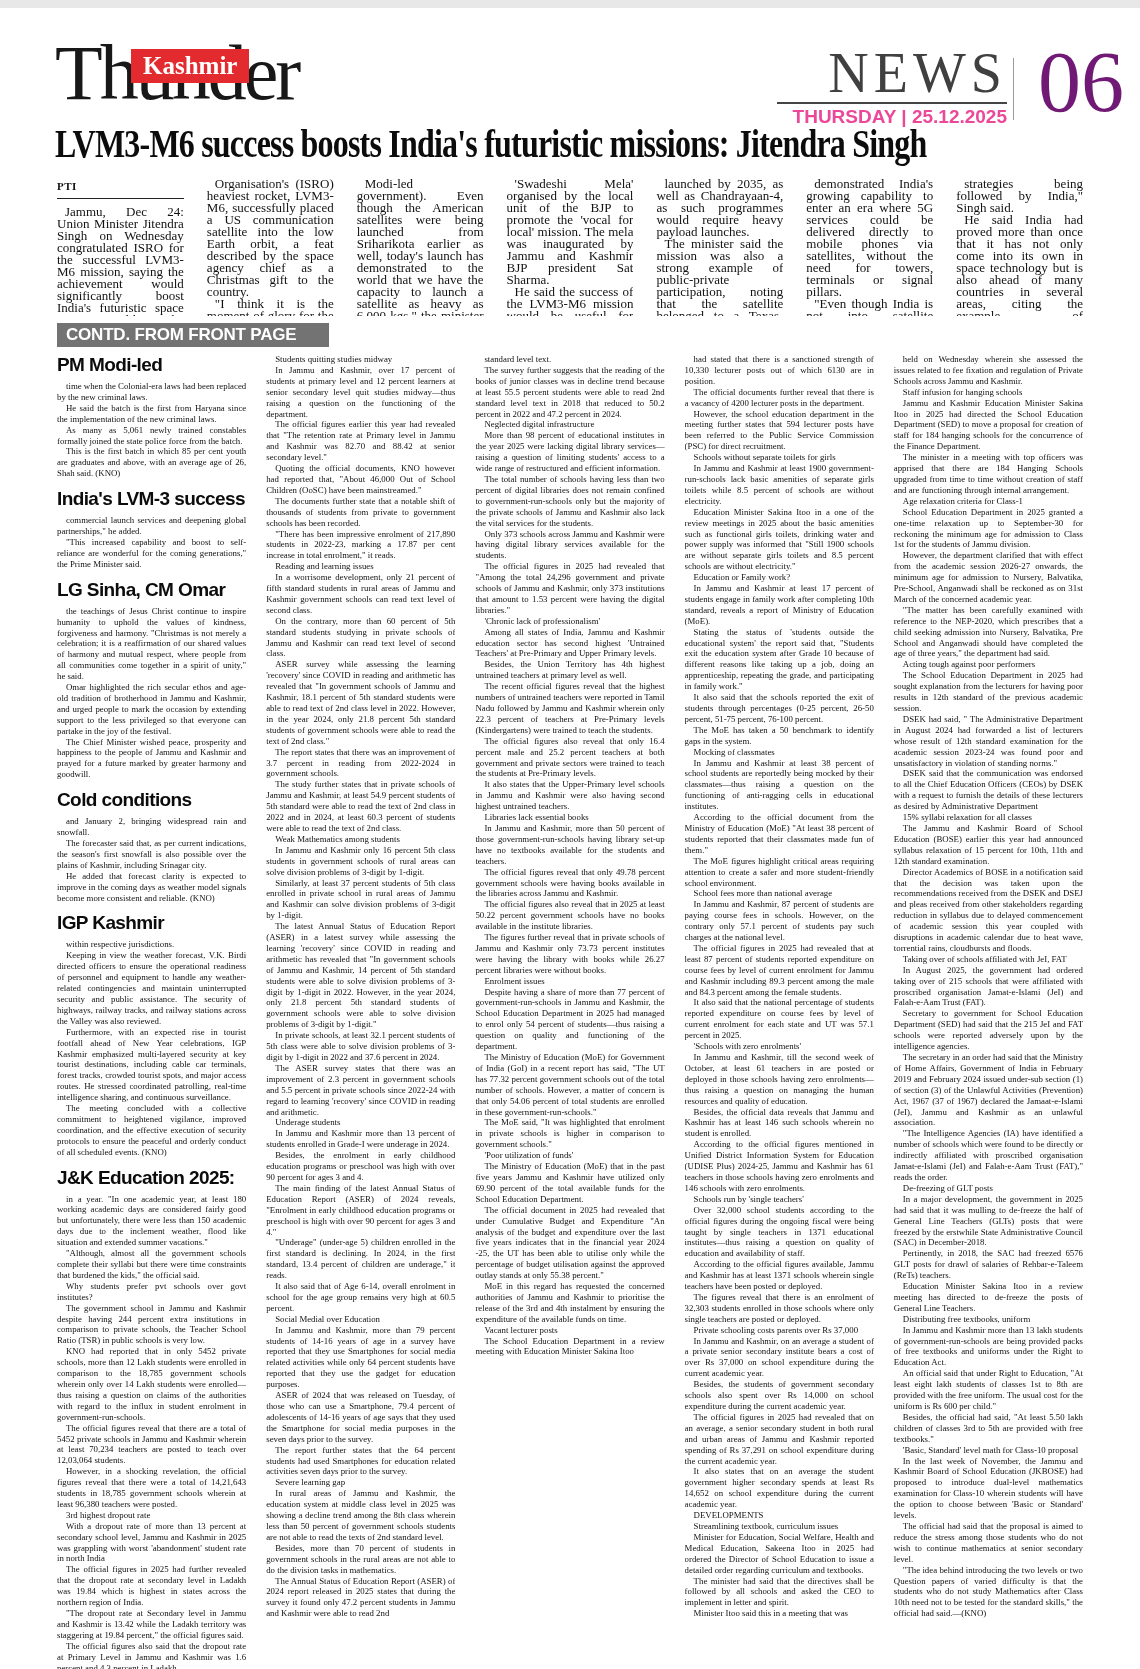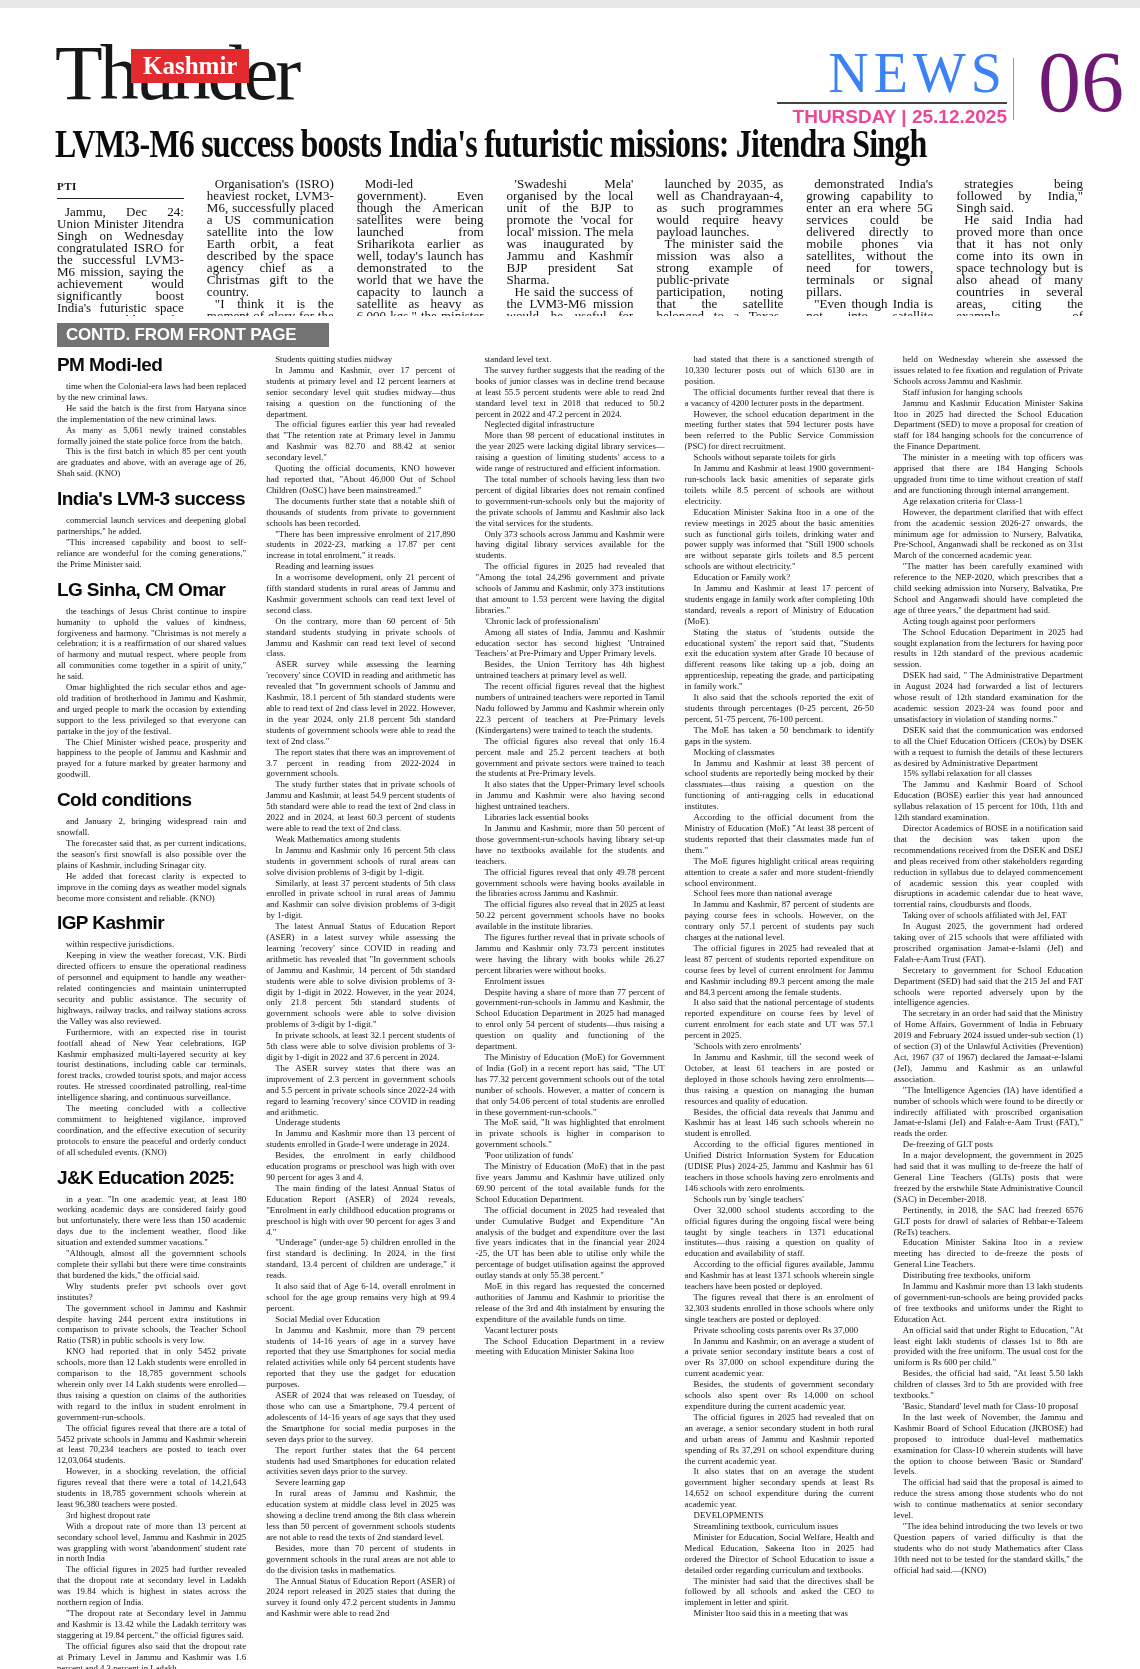--- a/index.html
+++ b/index.html
@@ -7,21 +7,21 @@
         font-family:"Liberation Serif",serif;color:#111;overflow:hidden;padding-left:12px;}
   
   .brand{position:absolute;left:55px;top:30px;width:430px;height:86px;}
   .brand-name{position:absolute;left:0;top:-8px;font-size:78px;line-height:86px;font-weight:400;
         letter-spacing:-3px;color:#181818;font-family:"Liberation Serif",serif;}
   .brand-tag{position:absolute;left:76px;top:11px;background:#e32a2e;color:#fff;
         font-family:"Liberation Serif",serif;font-size:25px;line-height:25px;font-weight:700;
         padding:4px 12px 5px;z-index:2;}
   .mast-right{position:absolute;right:145px;top:38px;width:230px;text-align:right;}
   .section-name{font-family:"Liberation Serif",serif;font-size:56px;line-height:54px;
-        letter-spacing:5px;color:#3b82f6;border-bottom:2px solid #444;padding-bottom:2px;display:block;}
+        letter-spacing:5px;color:#404040;border-bottom:2px solid #444;padding-bottom:2px;display:block;}
   .date-line{display:block;font-family:"Liberation Sans",sans-serif;font-weight:700;
         font-size:19px;line-height:26px;color:#ec4899;letter-spacing:0;}
   .mast-divider{position:absolute;right:138px;top:50px;width:1px;height:62px;background:#9a9a9a;}
   .page-number{position:absolute;right:28px;top:32px;font-family:"Liberation Serif",serif;
         font-size:86px;line-height:84px;color:#701a75;}
   
   .headline-wrap{position:absolute;left:55px;top:112px;width:1030px;height:52px;}
   .headline{display:inline-block;white-space:nowrap;font-weight:700;font-size:40px;line-height:48px;
         letter-spacing:-1px;color:#0c0c0c;transform:scaleX(0.80);transform-origin:0 50%;}
   
@@ -153,21 +153,21 @@
         <p>In Jammu and Kashmir only 16 percent 5th class students in government schools of rural areas can solve division problems of 3-digit by 1-digit.</p>
         <p>Similarly, at least 37 percent students of 5th class enrolled in private school in rural areas of Jammu and Kashmir can solve division problems of 3-digit by 1-digit.</p>
         <p>The latest Annual Status of Education Report (ASER) in a latest survey while assessing the learning 'recovery' since COVID in reading and arithmetic has revealed that "In government schools of Jammu and Kashmir, 14 percent of 5th standard students were able to solve division problems of 3-digit by 1-digit in 2022. However, in the year 2024, only 21.8 percent 5th standard students of government schools were able to solve division problems of 3-digit by 1-digit."</p>
         <p>In private schools, at least 32.1 percent students of 5th class were able to solve division problems of 3-digit by 1-digit in 2022 and 37.6 percent in 2024.</p>
         <p>The ASER survey states that there was an improvement of 2.3 percent in government schools and 5.5 percent in private schools since 2022-24 with regard to learning 'recovery' since COVID in reading and arithmetic.</p>
         <p>Underage students</p>
         <p>In Jammu and Kashmir more than 13 percent of students enrolled in Grade-I were underage in 2024.</p>
         <p>Besides, the enrolment in early childhood education programs or preschool was high with over 90 percent for ages 3 and 4.</p>
         <p>The main finding of the latest Annual Status of Education Report (ASER) of 2024 reveals, "Enrolment in early childhood education programs or preschool is high with over 90 percent for ages 3 and 4."</p>
         <p>"Underage" (under-age 5) children enrolled in the first standard is declining. In 2024, in the first standard, 13.4 percent of children are underage," it reads.</p>
-        <p>It also said that of Age 6-14, overall enrolment in school for the age group remains very high at 99.4 percent.</p>
+        <p>It also said that of Age 6-14, overall enrolment in school for the age group remains very high at 60.5 percent.</p>
         <p>Social Medial over Education</p>
         <p>In Jammu and Kashmir, more than 79 percent students of 14-16 years of age in a survey have reported that they use Smartphones for social media related activities while only 64 percent students have reported that they use the gadget for education purposes.</p>
         <p>ASER of 2024 that was released on Tuesday, of those who can use a Smartphone, 79.4 percent of adolescents of 14-16 years of age says that they used the Smartphone for social media purposes in the seven days prior to the survey.</p>
         <p>The report further states that the 64 percent students had used Smartphones for education related activities seven days prior to the survey.</p>
         <p>Severe learning gap</p>
         <p>In rural areas of Jammu and Kashmir, the education system at middle class level in 2025 was showing a decline trend among the 8th class wherein less than 50 percent of government schools students are not able to read the texts of 2nd standard level.</p>
         <p>Besides, more than 70 percent of students in government schools in the rural areas are not able to do the division tasks in mathematics.</p>
         <p>The Annual Status of Education Report (ASER) of 2024 report released in 2025 states that during the survey it found only 47.2 percent students in Jammu and Kashmir were able to read 2nd</p>
       </div>
       <div class="col">
@@ -238,20 +238,21 @@
         <p>Minister for Education, Social Welfare, Health and Medical Education, Sakeena Itoo in 2025 had ordered the Director of School Education to issue a detailed order regarding curriculum and textbooks.</p>
         <p>The minister had said that the directives shall be followed by all schools and asked the CEO to implement in letter and spirit.</p>
         <p>Minister Itoo said this in a meeting that was</p>
       </div>
       <div class="col">
         <p>held on Wednesday wherein she assessed the issues related to fee fixation and regulation of Private Schools across Jammu and Kashmir.</p>
         <p>Staff infusion for hanging schools</p>
         <p>Jammu and Kashmir Education Minister Sakina Itoo in 2025 had directed the School Education Department (SED) to move a proposal for creation of staff for 184 hanging schools for the concurrence of the Finance Department.</p>
         <p>The minister in a meeting with top officers was apprised that there are 184 Hanging Schools upgraded from time to time without creation of staff and are functioning through internal arrangement.</p>
         <p>Age relaxation criteria for Class-1</p>
+        <p>School Education Department in 2025 granted a one-time relaxation up to September-30 for reckoning the minimum age for admission to Class 1st for the students of Jammu division.</p>
         <p>However, the department clarified that with effect from the academic session 2026-27 onwards, the minimum age for admission to Nursery, Balvatika, Pre-School, Anganwadi shall be reckoned as on 31st March of the concerned academic year.</p>
         <p>"The matter has been carefully examined with reference to the NEP-2020, which prescribes that a child seeking admission into Nursery, Balvatika, Pre School and Anganwadi should have completed the age of three years," the department had said.</p>
         <p>Acting tough against poor performers</p>
         <p>The School Education Department in 2025 had sought explanation from the lecturers for having poor results in 12th standard of the previous academic session.</p>
         <p>DSEK had said, " The Administrative Department in August 2024 had forwarded a list of lecturers whose result of 12th standard examination for the academic session 2023-24 was found poor and unsatisfactory in violation of standing norms."</p>
         <p>DSEK said that the communication was endorsed to all the Chief Education Officers (CEOs) by DSEK with a request to furnish the details of these lecturers as desired by Administrative Department</p>
         <p>15% syllabi relaxation for all classes</p>
         <p>The Jammu and Kashmir Board of School Education (BOSE) earlier this year had announced syllabus relaxation of 15 percent for 10th, 11th and 12th standard examination.</p>
         <p>Director Academics of BOSE in a notification said that the decision was taken upon the recommendations received from the DSEK and DSEJ and pleas received from other stakeholders regarding reduction in syllabus due to delayed commencement of academic session this year coupled with disruptions in academic calendar due to heat wave, torrential rains, cloudbursts and floods.</p>
         <p>Taking over of schools affiliated with JeI, FAT</p>

